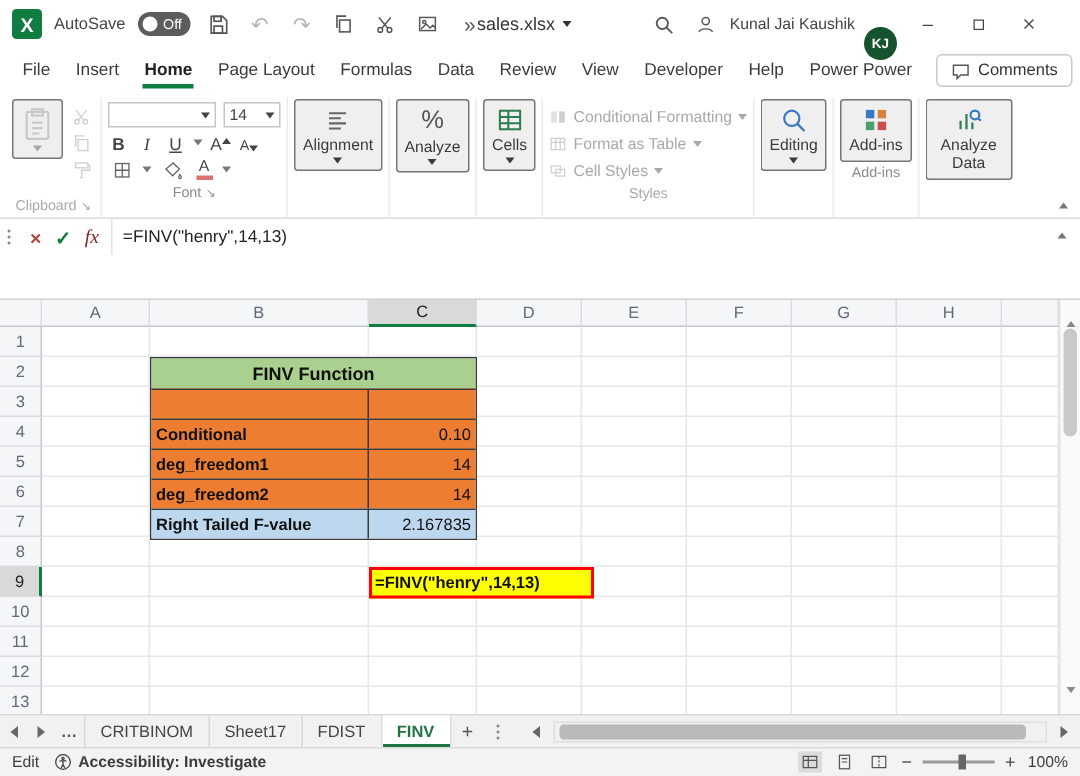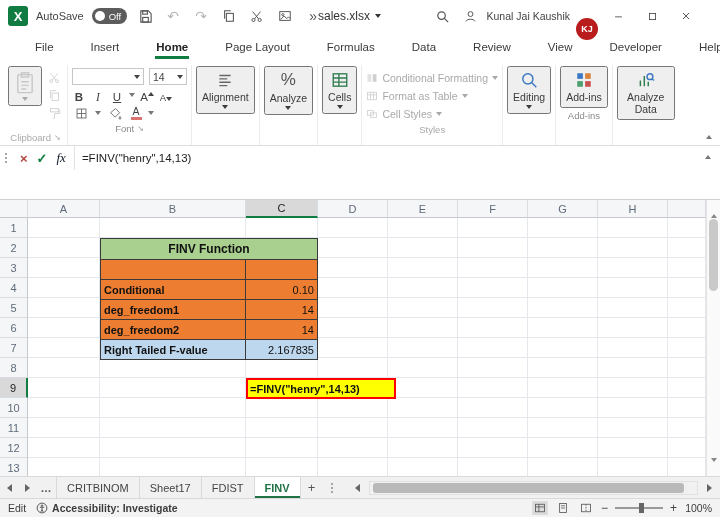--- a/index.html
+++ b/index.html
@@ -14,34 +14,34 @@
   .toggle { display:flex; align-items:center; gap:4px; background:#5c5c5c; border-radius:9px; height:16px; padding:0 6px 0 3px; }
   .toggle .knob { width:10px; height:10px; background:#fff; border-radius:50%; }
   .toggle-text { color:#fff; font-size:9.5px; }
   .tico { color:#555; display:flex; align-items:center; justify-content:center; width:20px; height:20px; }
   .tico.gray { color:#b5b5b5; }
   .glyph { font-size:14px; line-height:1; }
   .doc-title { position:absolute; left:318px; top:0; height:32px; display:flex; align-items:center; gap:5px; font-size:12px; color:#333; }
   .search-pos { position:absolute; left:432px; top:6px; }
   .tright { position:absolute; right:20px; top:0; height:32px; display:flex; align-items:center; gap:6px; }
   .user-name { font-size:10.5px; color:#444; }
-  .avatar { width:22px; height:22px; border-radius:50%; background:#b91c1c; color:#fff; font-size:9px; font-weight:bold; display:flex; align-items:center; justify-content:center;margin-top:26px; }
+  .avatar { width:22px; height:22px; border-radius:50%; background:#14532d; color:#fff; font-size:9px; font-weight:bold; display:flex; align-items:center; justify-content:center;margin-top:26px; }
   .winbtn { width:28px; height:32px; display:flex; align-items:center; justify-content:center; color:#444; }
 
   
   .cdown { display:inline-block; width:0; height:0; border-left:3.5px solid transparent; border-right:3.5px solid transparent; border-top:4px solid currentColor; }
   .cup   { display:inline-block; width:0; height:0; border-left:3.5px solid transparent; border-right:3.5px solid transparent; border-bottom:4px solid currentColor; }
   .cleft { display:inline-block; width:0; height:0; border-top:4px solid transparent; border-bottom:4px solid transparent; border-right:5px solid currentColor; }
   .cright{ display:inline-block; width:0; height:0; border-top:4px solid transparent; border-bottom:4px solid transparent; border-left:5px solid currentColor; }
   .vdots { display:inline-flex; flex-direction:column; gap:2px; }
   .vdots i { width:2px; height:2px; background:#888; border-radius:50%; }
 
   
   .menubar { height:30px; display:flex; align-items:center; padding:0 10px 0 14px; gap:15px; font-size:11.5px; color:#3b3b3b; background:#fff; }
-  .menu-item { padding:6px 1px; cursor:default; white-space:nowrap;margin-left:20px; }
+  .menu-item { padding:6px 1px; cursor:default; white-space:nowrap; }
   .menu-item.active { font-weight:bold; border-bottom:3px solid #107C41; padding-bottom:3px; color:#222; }
   .mb-right { margin-left:auto; display:flex; align-items:center; gap:8px; }
   .comments-btn { display:flex; align-items:center; gap:5px; border:1px solid #c8c8c8; border-radius:4px; height:22px; padding:0 9px; font-size:11px; color:#333; background:#fff; }
   .share-btn { width:24px; height:22px; background:#188038; border-radius:4px; display:flex; align-items:center; justify-content:center; color:#fff; }
 
   
   .ribbon { position:relative; height:84px; background:#fff; border-bottom:1px solid #dcdcdc; display:flex; padding:3px 0 0 4px; }
   .rgroup { display:flex; flex-direction:column; align-items:center; border-right:1px solid #ececec; padding:1px 4px 0 4px; }
   .rg-body { flex:1; display:flex; align-items:flex-start; gap:3px; }
   .rg-label { height:15px; font-size:9.5px; color:#8a8a8a; display:flex; align-items:center; gap:3px; }
@@ -61,21 +61,21 @@
   .style-item { display:flex; align-items:center; gap:4px; font-size:10.5px; height:17px; color:#444; white-space:nowrap; }
   .ribbon-collapse { position:absolute; right:8px; bottom:6px; color:#777; }
 
   
   .formulabar { height:54px; background:#fff; border-bottom:1px solid #cfcfcf; position:relative; }
   .fb-main { height:24px; display:flex; align-items:center; }
   .namebox { width:84px; height:24px; display:flex; align-items:center; justify-content:space-between; padding:0 6px 0 10px; border-right:1px solid #e2e2e2; font-size:11.5px; color:#333; }
   .fb-btns { display:flex; align-items:center; gap:9px; padding:0 8px; border-right:1px solid #e2e2e2; height:24px; }
   .fb-x { color:#b0463c; font-size:13px; font-weight:bold; }
   .fb-check { color:#107C41; font-size:13px; font-weight:bold; }
-  .fb-fx { font-family:"Liberation Serif", serif; font-style:italic; font-size:13px; color:#0f172a; }
+  .fb-fx { font-family:"Liberation Serif", serif; font-style:italic; font-size:13px; color:#7f1d1d; }
   .fb-formula { padding-left:7px; font-size:11.5px; color:#222; }
   .fb-collapse { position:absolute; right:9px; top:9px; color:#777; }
 
   
   .sheetarea { position:relative; height:276px; background:#fff; overflow:hidden; }
   .grid { position:absolute; left:0; top:0; right:14px; bottom:0; }
   .g-row { display:flex; height:20px; }
   .g-row.hdr { height:18px; }
   .g-row > * { flex:0 0 70px; overflow:hidden; }
   .g-row > *:nth-child(1){ flex:0 0 28px; }

